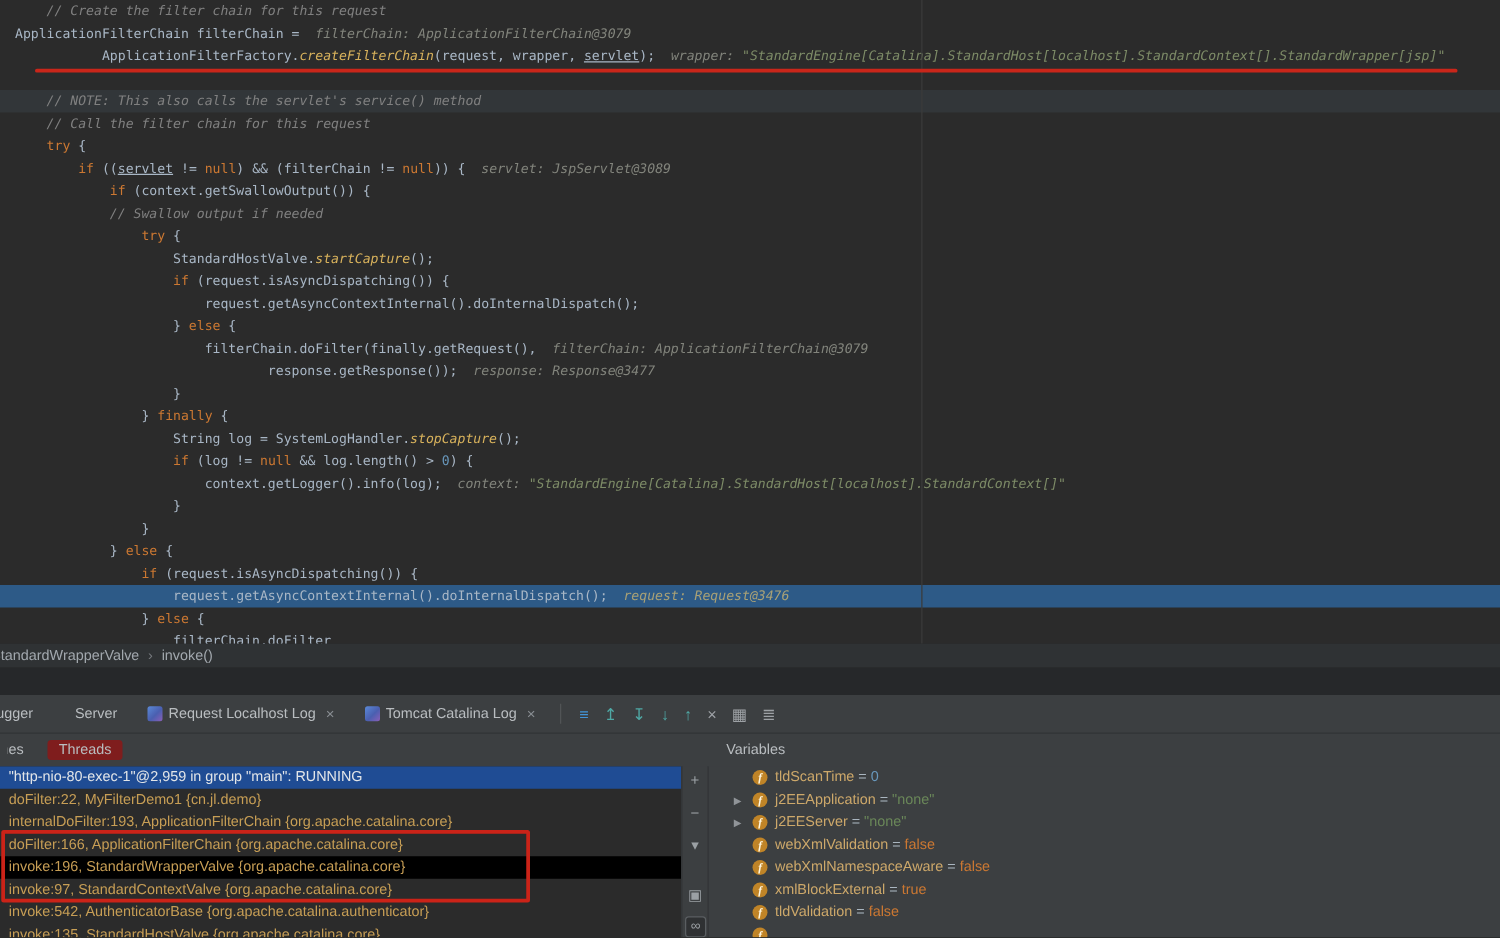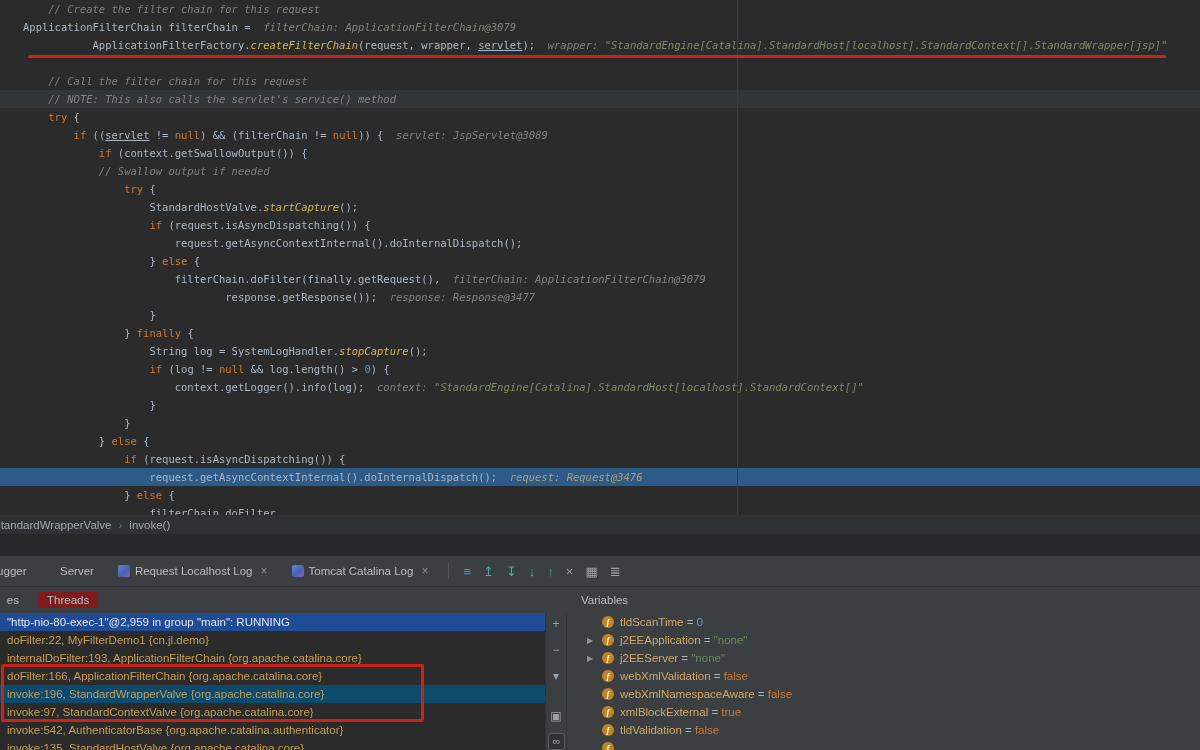--- a/index.html
+++ b/index.html
@@ -2,21 +2,21 @@
 <html><head>
 <meta charset="utf-8">
 <style>
   html,body{margin:0;padding:0;background:#2b2b2b}
   #root{position:relative;width:1200px;height:750px;overflow:hidden;background:#2b2b2b;font-family:"Liberation Sans",sans-serif}
 
   
   .editor{position:absolute;left:0;top:0;width:1200px;height:515px;overflow:hidden;background:#2b2b2b;font-family:"DejaVu Sans Mono",monospace;font-size:10.5px}
   .margin-guide{position:absolute;left:737px;top:0;width:1px;height:515px;background:#3b3b3b}
   .red-underline{position:absolute;left:28px;top:55px;width:1138px;height:3px;background:#c9261a;border-radius:2px}
-  .ed-line{height:18px;line-height:18px;white-space:pre;padding-left:23px}
+  .ed-line{height:18px;line-height:18px;white-space:pre;padding-left:12px}
   .ed-line.current{background:#2d5a87}
   .ed-line.subtle{background:#323639}
   .tk-plain{color:#a9b7c6}
   .tk-comment{color:#808080;font-style:italic}
   .tk-kw{color:#cc7832}
   .tk-static{color:#d8b25c;font-style:italic}
   .tk-und{color:#a9b7c6;text-decoration:underline}
   .tk-num{color:#6897bb}
   .tk-hint{color:#82847c;font-style:italic}
   .tk-hintstr{color:#7d8b67;font-style:italic}
@@ -46,21 +46,21 @@
   .vtab{padding:2px 9px;border-radius:3px;display:flex}
   .vtab.sel{background:#7f1d1d}
   .vtab.vtab-clip{overflow:hidden;width:18px;padding-left:0;padding-right:0}
   .vars-header{padding-left:10px}
 
   .content{position:absolute;top:57px;bottom:0;left:0;right:0;display:flex}
   .threads{width:545px;flex:none;background:#2b2b2b;position:relative;overflow:hidden}
   .t-row{height:18px;line-height:18px;padding-left:7px;white-space:pre;font-size:11.5px;color:#c79e55;overflow:hidden}
   .t-row.kind-thread{color:#e2e5e8}
   .t-row.sel-main{background:#1f4c94}
-  .t-row.sel-frame{background:#0c4a6e}
+  .t-row.sel-frame{background:#000000}
   .red-box{position:absolute;left:1px;top:51px;width:417px;height:52px;border:3px solid #cb2318;border-radius:2px;pointer-events:none}
 
   .strip{width:20px;flex:none;background:#3c3f41;border-left:1px solid #323537;position:relative;color:#9ba0a4}
   .s-icon{position:absolute;left:0;width:20px;text-align:center;font-size:12px;line-height:15px}
   .s-icon.s-boxed{background:#2f3133;border:1px solid #5a5e61;border-radius:3px;width:15px;height:15px;left:2px;font-size:11px}
 
   .vars{flex:1;background:#3c3f41;position:relative;overflow:hidden;border-left:1px solid #323537}
   .v-row{height:18px;display:flex;align-items:center;font-size:11.5px;padding-left:20px}
   .v-exp{width:15px;flex:none;color:#909498;font-size:8px}
   .v-noexp{width:15px;flex:none}
@@ -75,22 +75,22 @@
 <body>
 
 <div id="root">
 
   <div class="editor">
     <div>
         <div class="ed-line"><span class="tk-comment">    // Create the filter chain for this request</span></div>
         <div class="ed-line"><span class="tk-plain">ApplicationFilterChain filterChain = </span><span class="tk-hint"> filterChain: ApplicationFilterChain@3079</span></div>
         <div class="ed-line"><span class="tk-plain">           ApplicationFilterFactory.</span><span class="tk-static">createFilterChain</span><span class="tk-plain">(request, wrapper, </span><span class="tk-und">servlet</span><span class="tk-plain">);</span><span class="tk-hint">  wrapper: </span><span class="tk-hintstr">"StandardEngine[Catalina].StandardHost[localhost].StandardContext[].StandardWrapper[jsp]"</span></div>
         <div class="ed-line"></div>
+        <div class="ed-line subtle"><span class="tk-comment">    // NOTE: This also calls the servlet's service() method</span></div>
         <div class="ed-line"><span class="tk-comment">    // Call the filter chain for this request</span></div>
-        <div class="ed-line subtle"><span class="tk-comment">    // NOTE: This also calls the servlet's service() method</span></div>
         <div class="ed-line"><span class="tk-plain">    </span><span class="tk-kw">try</span><span class="tk-plain"> {</span></div>
         <div class="ed-line"><span class="tk-plain">        </span><span class="tk-kw">if</span><span class="tk-plain"> ((</span><span class="tk-und">servlet</span><span class="tk-plain"> != </span><span class="tk-kw">null</span><span class="tk-plain">) &amp;&amp; (filterChain != </span><span class="tk-kw">null</span><span class="tk-plain">)) {</span><span class="tk-hint">  servlet: JspServlet@3089</span></div>
         <div class="ed-line"><span class="tk-plain">            </span><span class="tk-kw">if</span><span class="tk-plain"> (context.getSwallowOutput()) {</span></div>
         <div class="ed-line"><span class="tk-comment">            // Swallow output if needed</span></div>
         <div class="ed-line"><span class="tk-plain">                </span><span class="tk-kw">try</span><span class="tk-plain"> {</span></div>
         <div class="ed-line"><span class="tk-plain">                    StandardHostValve.</span><span class="tk-static">startCapture</span><span class="tk-plain">();</span></div>
         <div class="ed-line"><span class="tk-plain">                    </span><span class="tk-kw">if</span><span class="tk-plain"> (request.isAsyncDispatching()) {</span></div>
         <div class="ed-line"><span class="tk-plain">                        request.getAsyncContextInternal().doInternalDispatch();</span></div>
         <div class="ed-line"><span class="tk-plain">                    } </span><span class="tk-kw">else</span><span class="tk-plain"> {</span></div>
         <div class="ed-line"><span class="tk-plain">                        filterChain.doFilter(finally.getRequest(), </span><span class="tk-hint"> filterChain: ApplicationFilterChain@3079</span></div>

